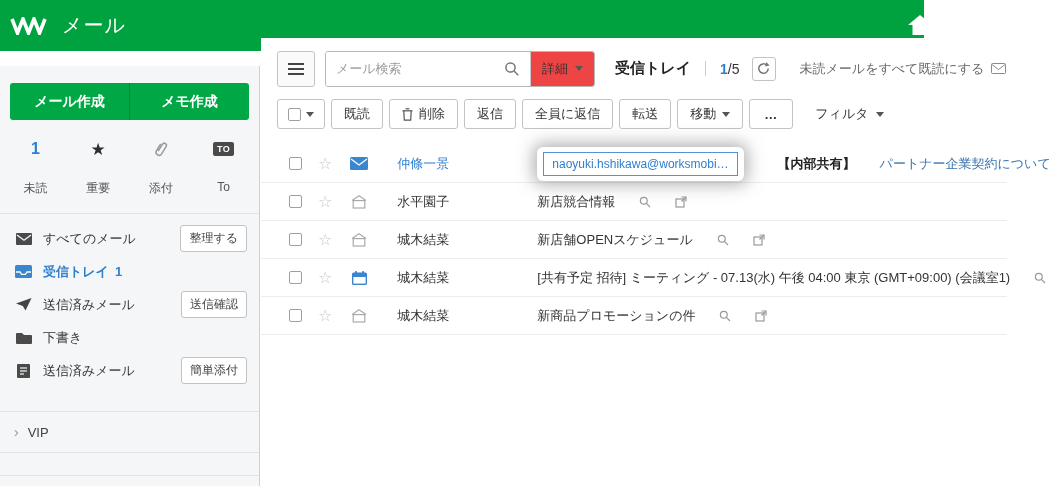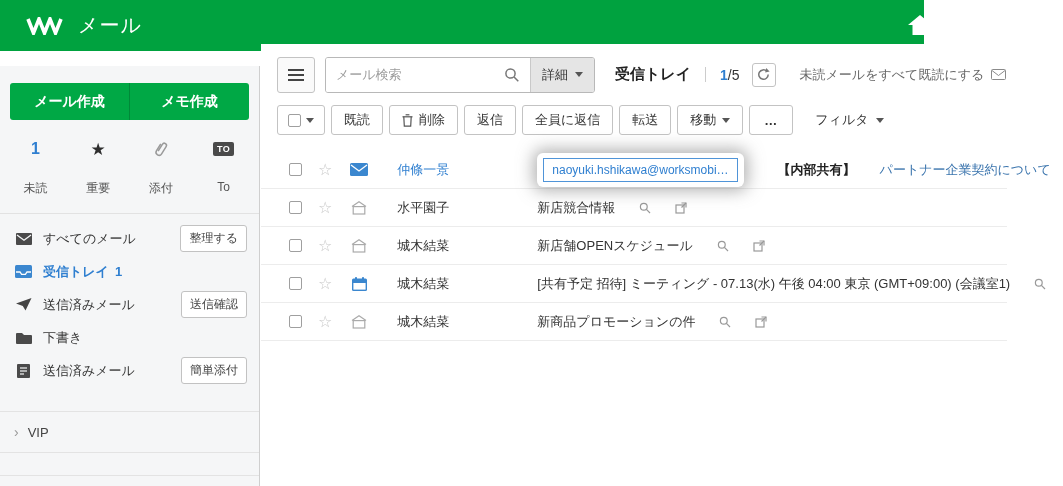--- a/index.html
+++ b/index.html
@@ -1,19 +1,19 @@
 <!DOCTYPE html>
 <html><head>
 <meta charset="utf-8">
 <style>
   *{box-sizing:border-box;margin:0;padding:0}
   html,body{width:1063px;height:486px}
   body{overflow:hidden;position:relative;font-family:"Liberation Sans","DejaVu Sans",sans-serif;background:#fff}
   
-  .header{position:absolute;top:0;left:0;width:924px;height:51px;background:#00a23f;display:flex;padding:0 26px}
+  .header{position:absolute;top:0;left:0;width:924px;height:51px;background:#00a23f;display:flex;padding:0 10px}
   .logo{display:flex;align-items:center;gap:10px}
   .app-title{color:#fff;font-size:20px;letter-spacing:1px}
   .home-icon{position:absolute;right:-10px;top:13px}
   
   .sidebar{position:absolute;top:66px;left:0;width:260px;height:435px;background:#f5f6f7;border-right:1px solid #cfcfcf}
   .compose{display:flex;margin:17px 10px 0}
   .compose .cbtn{flex:1;height:37px;background:#00a845;color:#fff;font-size:14px;font-weight:bold;display:flex;align-items:center;justify-content:center;cursor:pointer}
   .compose .cbtn:first-child{border-radius:3px 0 0 3px;border-right:1px solid rgba(0,0,0,.18)}
   .compose .cbtn:last-child{border-radius:0 3px 3px 0}
   .quick{display:flex;margin-top:18px;padding:0 4px}
@@ -28,29 +28,29 @@
   .frow{height:33px;display:flex;align-items:center;padding:0 12px 0 14px;font-size:13px;color:#333;cursor:pointer}
   .frow .ficon{width:19px;margin-right:10px;display:flex;justify-content:center;align-items:center}
   .frow.selected{color:#2f7fd0;font-weight:bold}
   .fcount{margin-left:6px;color:#2f7fd0;font-weight:bold}
   .side-btn{margin-left:auto;background:#fff;border:1px solid #c2c2c2;border-radius:3px;font-size:12px;color:#444;padding:4px 8px;cursor:pointer;font-family:inherit}
   .group{display:flex;align-items:center;height:42px;border-top:1px solid #e3e3e3;border-bottom:1px solid #e3e3e3;padding-left:14px;font-size:13px;color:#444;cursor:pointer}
   .group-vip{margin-top:24px}
   .group-personal{margin-top:22px}
   .chev{color:#999;margin-right:9px;font-size:14px}
   
-  .main{position:absolute;top:44px;left:261px;width:746px;height:435px;background:#fff}
+  .main{position:absolute;top:38px;left:261px;width:746px;height:435px;background:#fff}
   .tb1{display:flex;align-items:center;margin:12px 0 0 16px;height:37px;gap:10px}
   .menu-btn{width:38px;height:36px;border:1px solid #c3c3c3;border-radius:3px;background:#fafafa;display:flex;flex-direction:column;justify-content:center;align-items:center;gap:3px;cursor:pointer}
   .menu-btn .bar{width:16px;height:2px;background:#444}
   .searchbox{display:flex;align-items:stretch;height:36px;border:1px solid #b8b8b8;border-radius:3px;background:#fff;overflow:hidden}
   .searchbox input{border:0;outline:none;width:168px;padding:0 10px;font-size:13px;color:#333;font-family:inherit;background:#fff}
   .searchbox input::placeholder{color:#9a9a9a}
   .search-btn{width:36px;display:flex;align-items:center;justify-content:center;background:#fff;border:0;cursor:pointer}
-  .detail-btn{display:flex;align-items:center;gap:7px;padding:0 11px;border-left:1px solid #c9c9c9;background:#e5e5e5;font-size:13px;color:#333;cursor:pointer}
+  .detail-btn{display:flex;align-items:center;gap:7px;padding:0 11px;border-left:1px solid #c9c9c9;background:#ef4444;font-size:13px;color:#333;cursor:pointer}
   .caret{width:0;height:0;border-left:4px solid transparent;border-right:4px solid transparent;border-top:5px solid #555}
   .tb-title{font-size:15px;font-weight:bold;color:#222;margin-left:10px}
   .vline{width:1px;height:15px;background:#ccc;margin:0 4px}
   .pager{font-size:14px}
   .pager .cur{color:#2f7fd0;font-weight:bold}
   .pager .sep,.pager .tot{color:#333}
   .refresh-btn{width:24px;height:24px;border:1px solid #c3c3c3;border-radius:3px;background:#fff;display:flex;align-items:center;justify-content:center;cursor:pointer;margin-left:2px}
   .markall{display:flex;align-items:center;gap:7px;font-size:13px;color:#666;margin-left:14px;cursor:pointer}
   .tb2{display:flex;align-items:center;margin:12px 0 0 16px;gap:6px}
   .tbtn{height:30px;border:1px solid #c3c3c3;border-radius:3px;background:#fff;font-size:13px;color:#333;padding:0 12px;display:flex;align-items:center;gap:6px;cursor:pointer;font-family:inherit}

